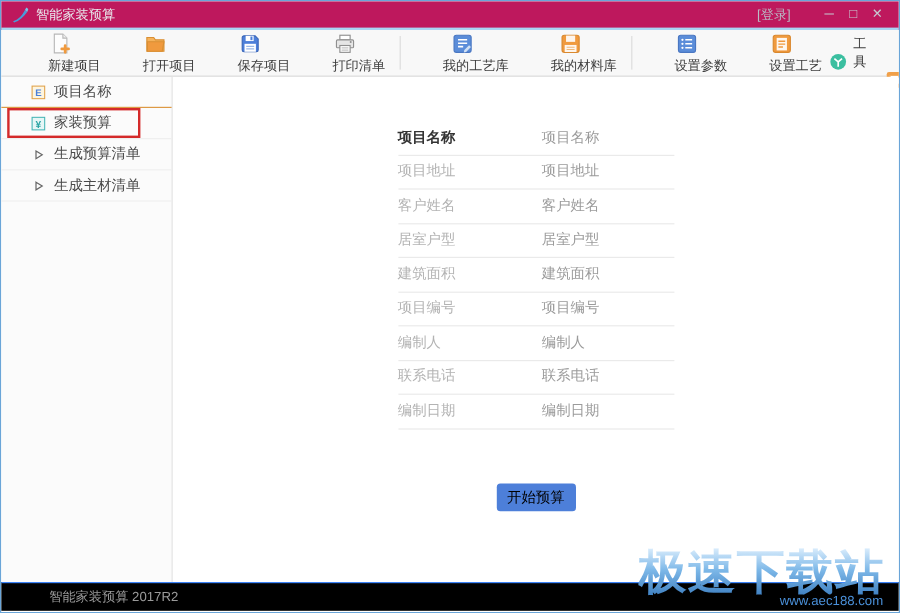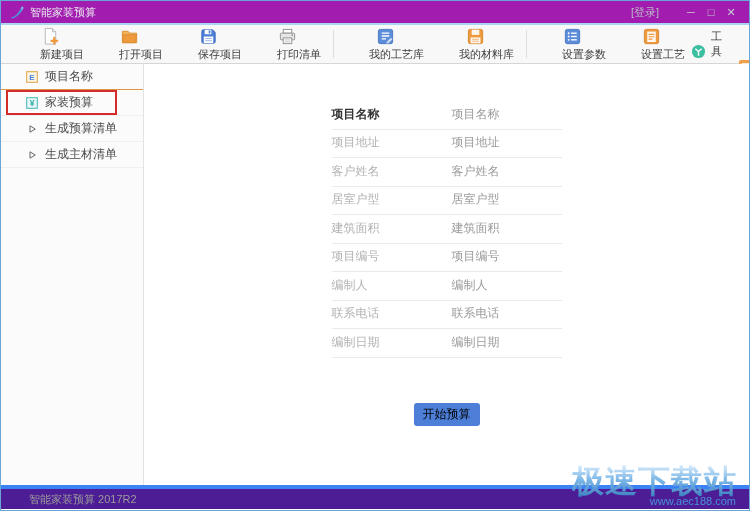--- a/index.html
+++ b/index.html
@@ -9,21 +9,21 @@
   }
   .window {
     position:relative;
     width:750px; height:511px;
     border:1px solid #6aa5d8;
     background:#fff;
     overflow:hidden;
   }
   
   .titlebar {
-    height:24px; background:#a21caf;
+    height:24px; background:#be185d;
     border-bottom:2px solid #a9d4f2;
     display:flex; align-items:center; padding:4px 8px;
   }
   .titlebar .logo { width:15px; height:15px; margin-right:6px; display:flex; }
   .titlebar .title { color:#e9ebef; font-size:11px; }
   .titlebar .spacer { flex:1; }
   .titlebar .login { color:#b9bdc7; font-size:11px; margin-right:22px; cursor:pointer; }
   .win-btn { width:20px; text-align:center; color:#c6cad2; font-size:11px; cursor:pointer; line-height:22px; }
   
   .toolbar {
@@ -59,28 +59,28 @@
   .flabel { position:absolute; left:0; bottom:6px; font-size:12px; color:#b3b3b3; }
   .frow.em .flabel { color:#333; font-weight:bold; }
   .fvalue { position:absolute; left:120px; bottom:6px; font-size:12px; color:#9b9b9b; cursor:text; }
   .start-btn {
     display:block; margin:45px auto 0; width:66px; height:23px;
     background:#4d7fd9; color:#000000; border:none; border-radius:3px;
     font-size:12px; cursor:pointer; font-family:inherit;
   }
   
   .statusbar {
-    height:24px; background:#4c1d95; border-top:4px solid #3b82f6;
-    display:flex; align-items:center; padding-left:28px;
+    height:24px; background:#000000; border-top:1px solid #3b82f6;
+    display:flex; align-items:center; padding-left:40px;
     font-size:11px; color:#9a9a9a;
   }
   
   .wm-title {
     position:absolute; right:12px; bottom:13px; z-index:10;
-    font-size:32px; font-weight:bold; letter-spacing:1px; line-height:1;
+    font-size:40px; font-weight:bold; letter-spacing:1px; line-height:1;
     background:linear-gradient(180deg,#d9ecfc 0%,#7db8e8 45%,#3d7fc1 100%);
     -webkit-background-clip:text; background-clip:text;
     color:transparent; -webkit-text-fill-color:transparent;
     pointer-events:none;
   }
   .wm-url {
     position:absolute; right:13px; bottom:3px; z-index:10;
     font-size:11px; color:#4a90d9; pointer-events:none;
   }
   

